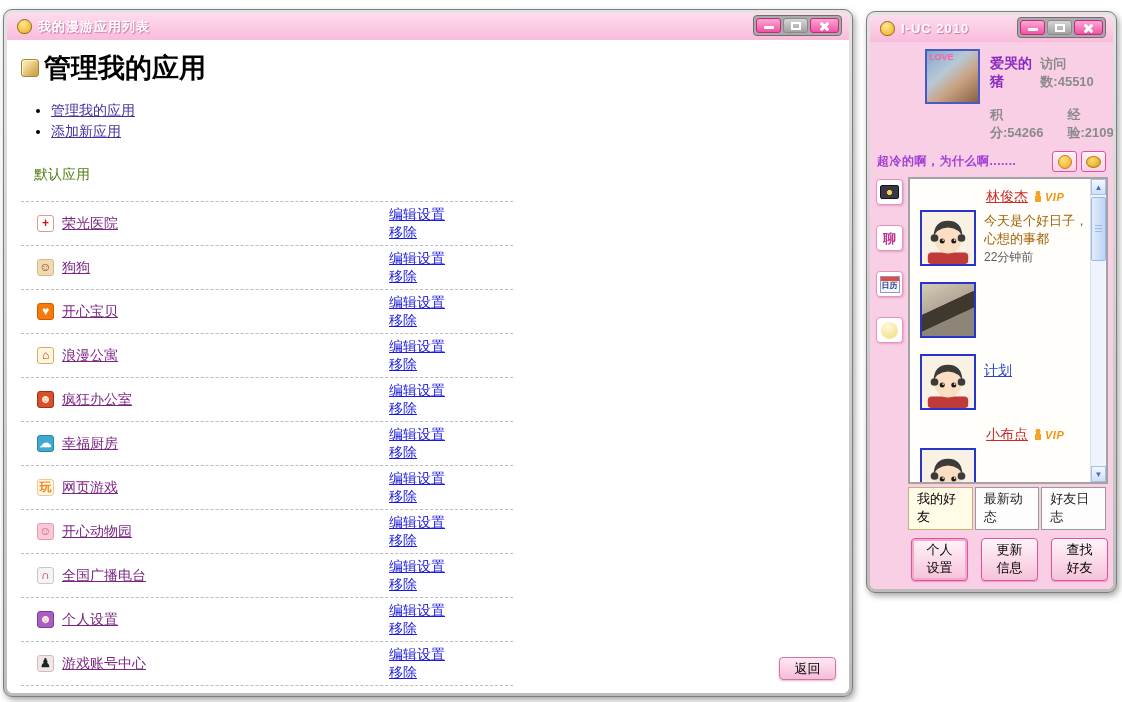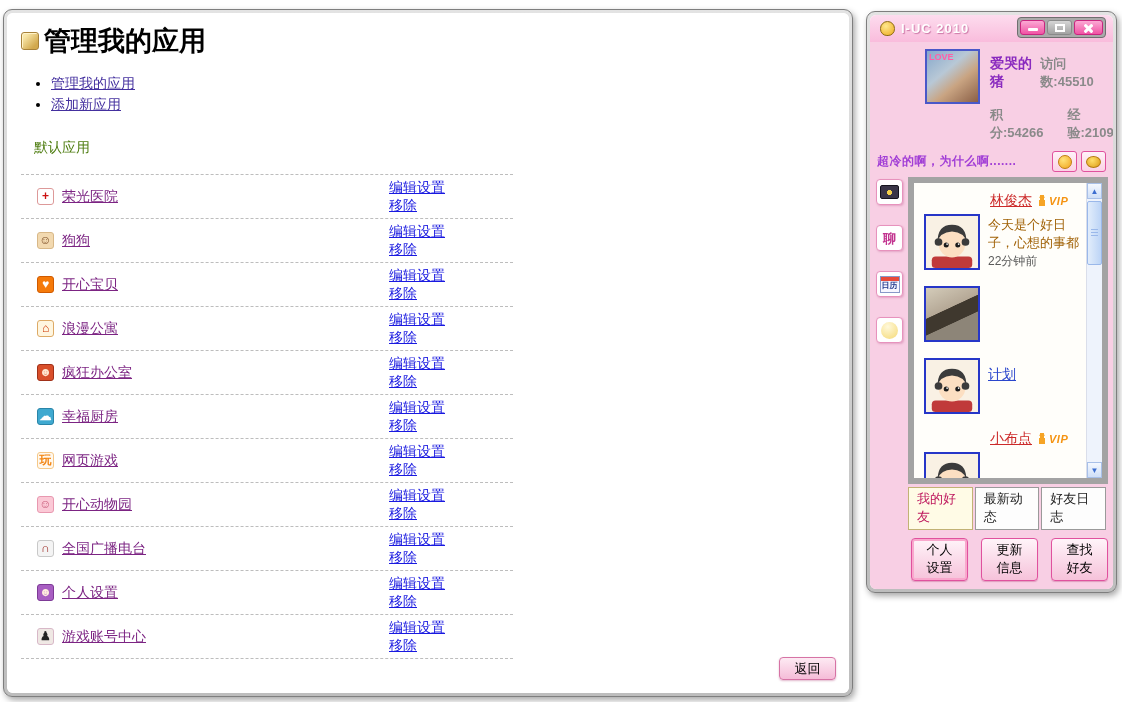--- a/index.html
+++ b/index.html
@@ -105,21 +105,21 @@
     box-shadow:1px 1px 2px rgba(190,90,140,.35); cursor:pointer; }
   .screen-icon { width:19px; height:14px; border-radius:2px; border:1px solid #15131d;
     background:radial-gradient(circle at 50% 52%, #f5d04a 0 24%, #3a3547 25%); }
   .chat-icon { font-size:13px; font-weight:bold; color:#c2338f; line-height:1; }
   .calendar-icon { font-size:8px; font-weight:bold; color:#223a8c; line-height:1;
     border:1px solid #8898c8; background:linear-gradient(#e84a3a 0 4px,#f6f7ff 4px);
     padding:5px 1px 2px; }
   .chick-small-icon { width:17px; height:17px; border-radius:50%; opacity:.8;
     background:radial-gradient(circle at 40% 28%, #fff7d2, #f2cf52); }
 
-  .list-panel { flex:1; background:#fffefa; border:6px solid #a3a3a3; position:relative;
+  .list-panel { flex:1; background:#fffefa; border:2px solid #a3a3a3; position:relative;
     overflow:hidden; padding:0 17px 0 0; }
   .scrollbar { position:absolute; top:0; right:0; bottom:0; width:16px;
     background:#eef3fc; border-left:1px solid #dadeea; }
   .sb-btn { position:absolute; left:0; width:15px; height:16px; text-align:center;
     background:linear-gradient(#f4f8ff,#cfdff7); border:1px solid #a8c0e8;
     color:#3d6ed0; font-size:8px; line-height:15px; cursor:pointer; }
   .sb-up { top:0; } .sb-down { bottom:0; }
   .sb-thumb { position:absolute; left:0; top:18px; width:15px; height:64px; border-radius:2px;
     background:linear-gradient(90deg,#e2edfb,#bcd4f6); border:1px solid #9ab8ea; cursor:grab; }
   .sb-thumb::after { content:""; position:absolute; left:3px; right:3px; top:27px; height:8px;
@@ -143,32 +143,48 @@
     background:linear-gradient(155deg,#d4ccba 0%,#b5a896 40%,#3f382e 41% 62%,#8d period 63%,#8d8578 100%);
     background:linear-gradient(155deg,#d4ccba 0%,#b5a896 40%,#3f382e 41% 62%,#8d8578 63% 100%); }
   .right-col { flex:1; margin-left:8px; min-width:0; }
   .right-col .name-line { margin-top:8px; }
   .f-msg { font-size:13px; color:#a16207; line-height:1.35; margin-top:2px; }
   .f-time { font-size:12px; color:#5a5a5a; margin-top:2px; }
 
   .tabs { display:flex; margin:3px 0 0 33px; }
   .tab { font-size:13px; padding:2px 8px 3px; margin-right:2px; border:1px solid #9a9a9a;
     background:#fdfdfd; color:#222; cursor:pointer; }
-  .tab.active { background:#fffbe6; color:#be185d; border-color:#c2b275; }
+  .tab.active { background:#fffbe6; color:#000000; border-color:#c2b275; }
   .btn-row { display:flex; gap:13px; margin:8px 0 2px 36px; }
   .pink-btn { font-size:13px; padding:2px 9px 3px; border:1px solid #e0519e; border-radius:4px;
     color:#000; background:linear-gradient(#fff4f9,#f6c2da); cursor:pointer; font-family:inherit;
     box-shadow:0 1px 1px rgba(180,60,120,.35); }
   .pink-btn.focused { box-shadow:inset 0 0 0 2px #f9a8cd, 0 1px 1px rgba(180,60,120,.35); }
 </style>
 </head>
 <body>
 
 <div class="win" id="app-win">
   <div class="win-inner">
+    <div class="titlebar">
+      <span class="title-chick"></span>
+      <span class="title-text">我的漫游应用列表</span>
+      <div class="controls">
+        <span class="ctrl pink">
+            <span class="gly-min"></span>
+          </span>
+        <span class="ctrl gray">
+            <span class="gly-max"></span>
+          </span>
+        <span class="ctrl pink wide">
+            <span class="gly-x1"></span>
+            <span class="gly-x2"></span>
+          </span>
+      </div>
+    </div>
     <div id="app-content">
       <div class="page-heading">
         <span class="package-icon"></span>
         <span>管理我的应用</span>
       </div>
       <ul class="nav-list">
         <li><a>管理我的应用</a></li>
         <li><a>添加新应用</a></li>
       </ul>
       <div class="section-label">默认应用</div>

